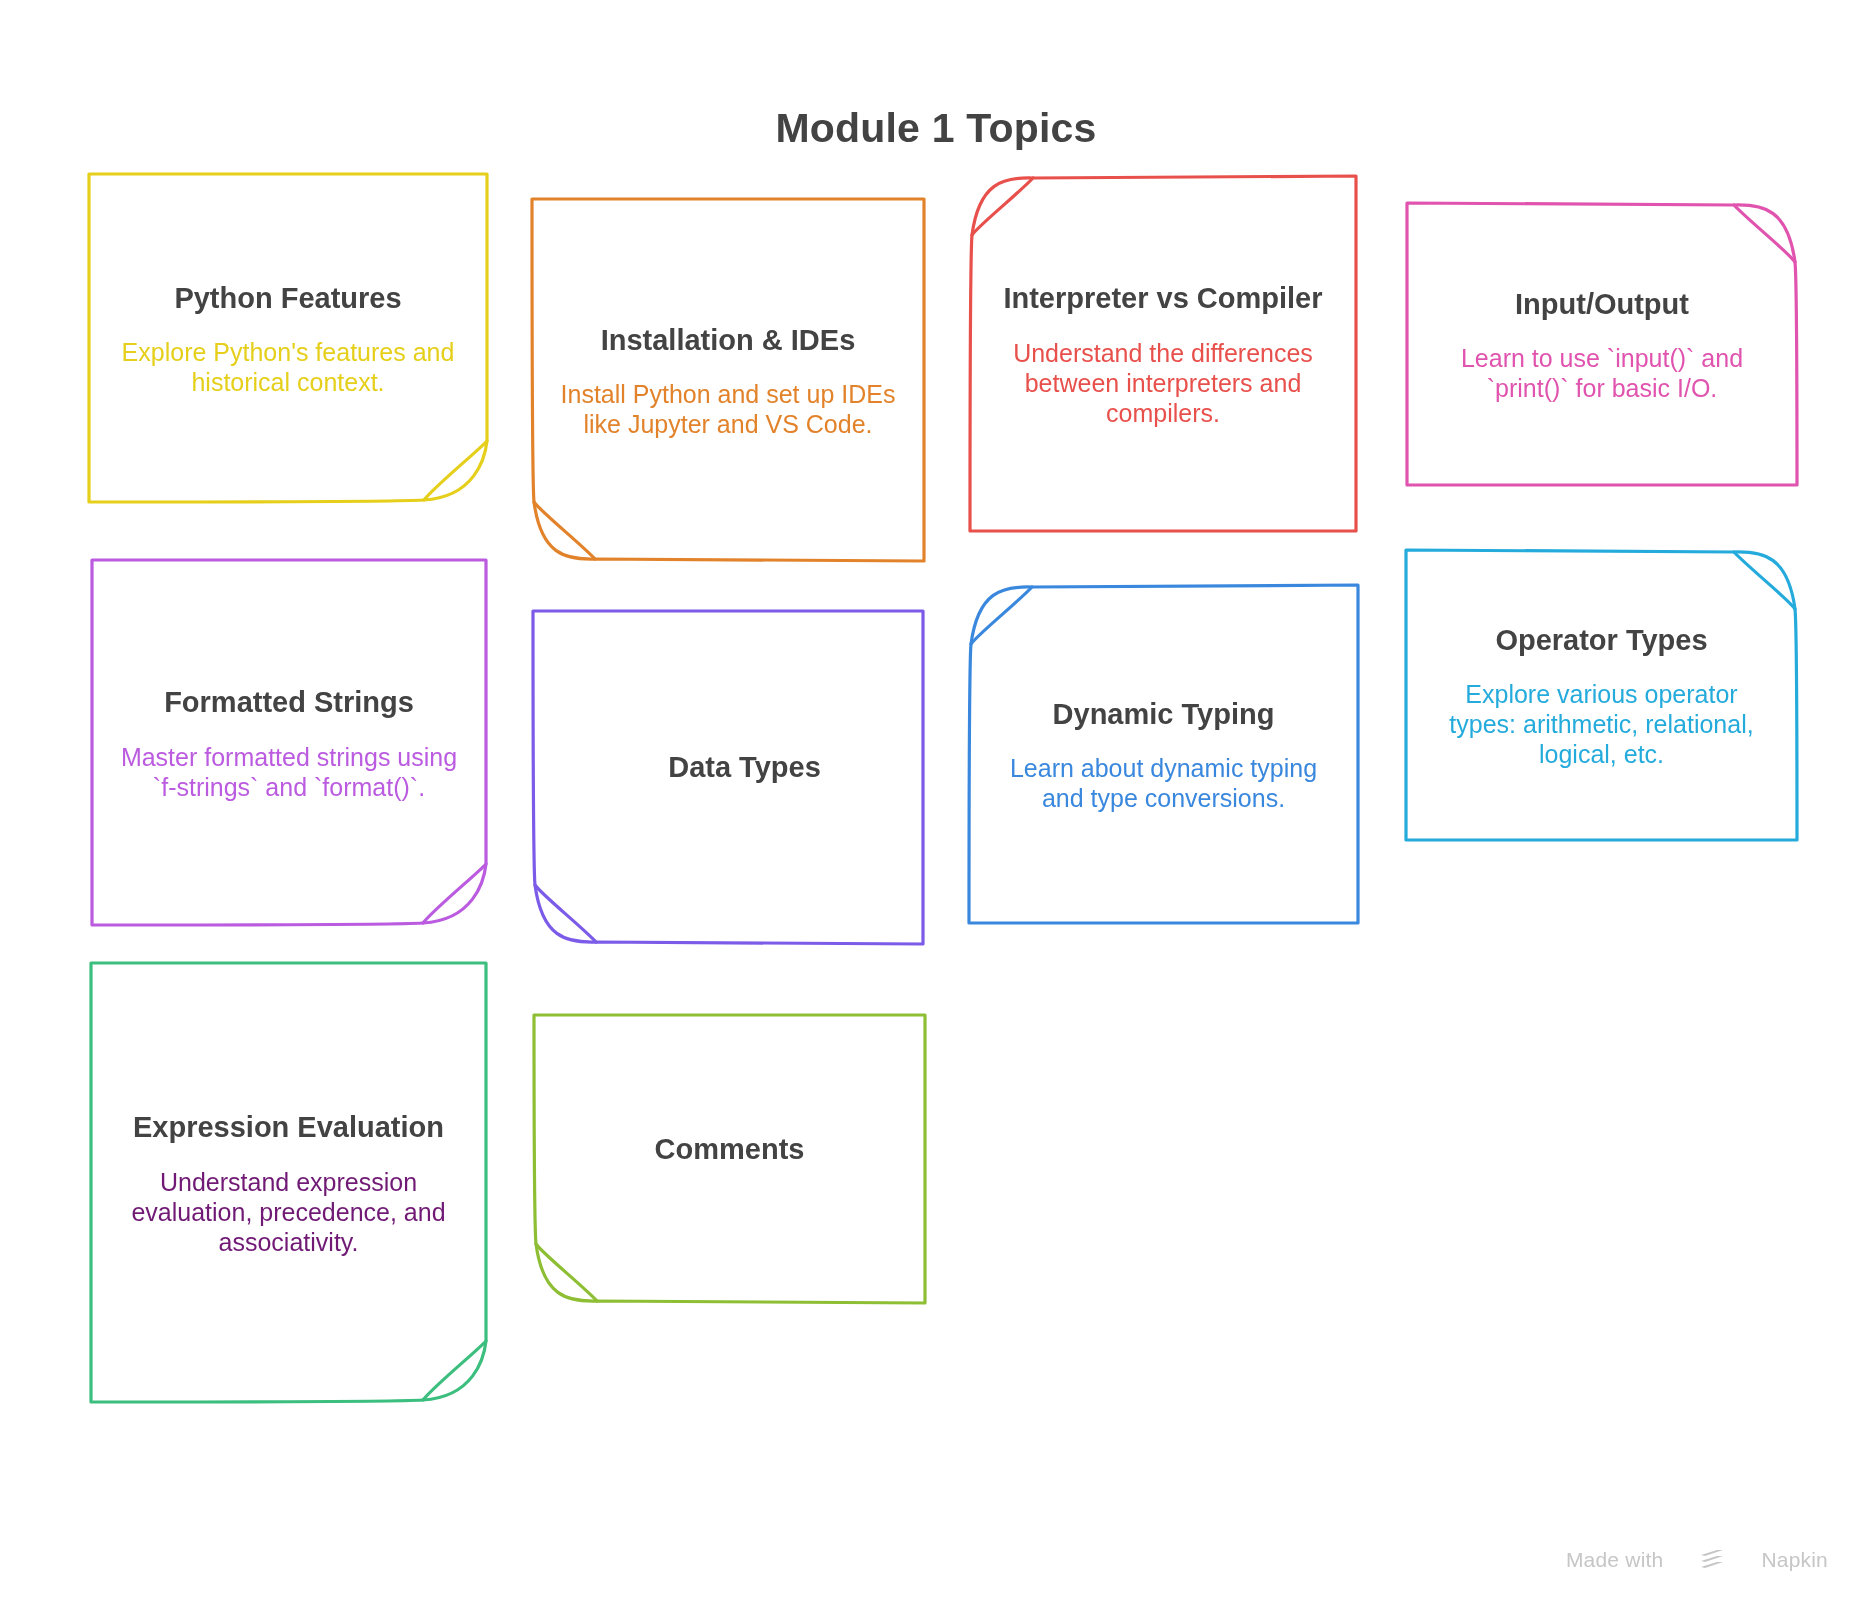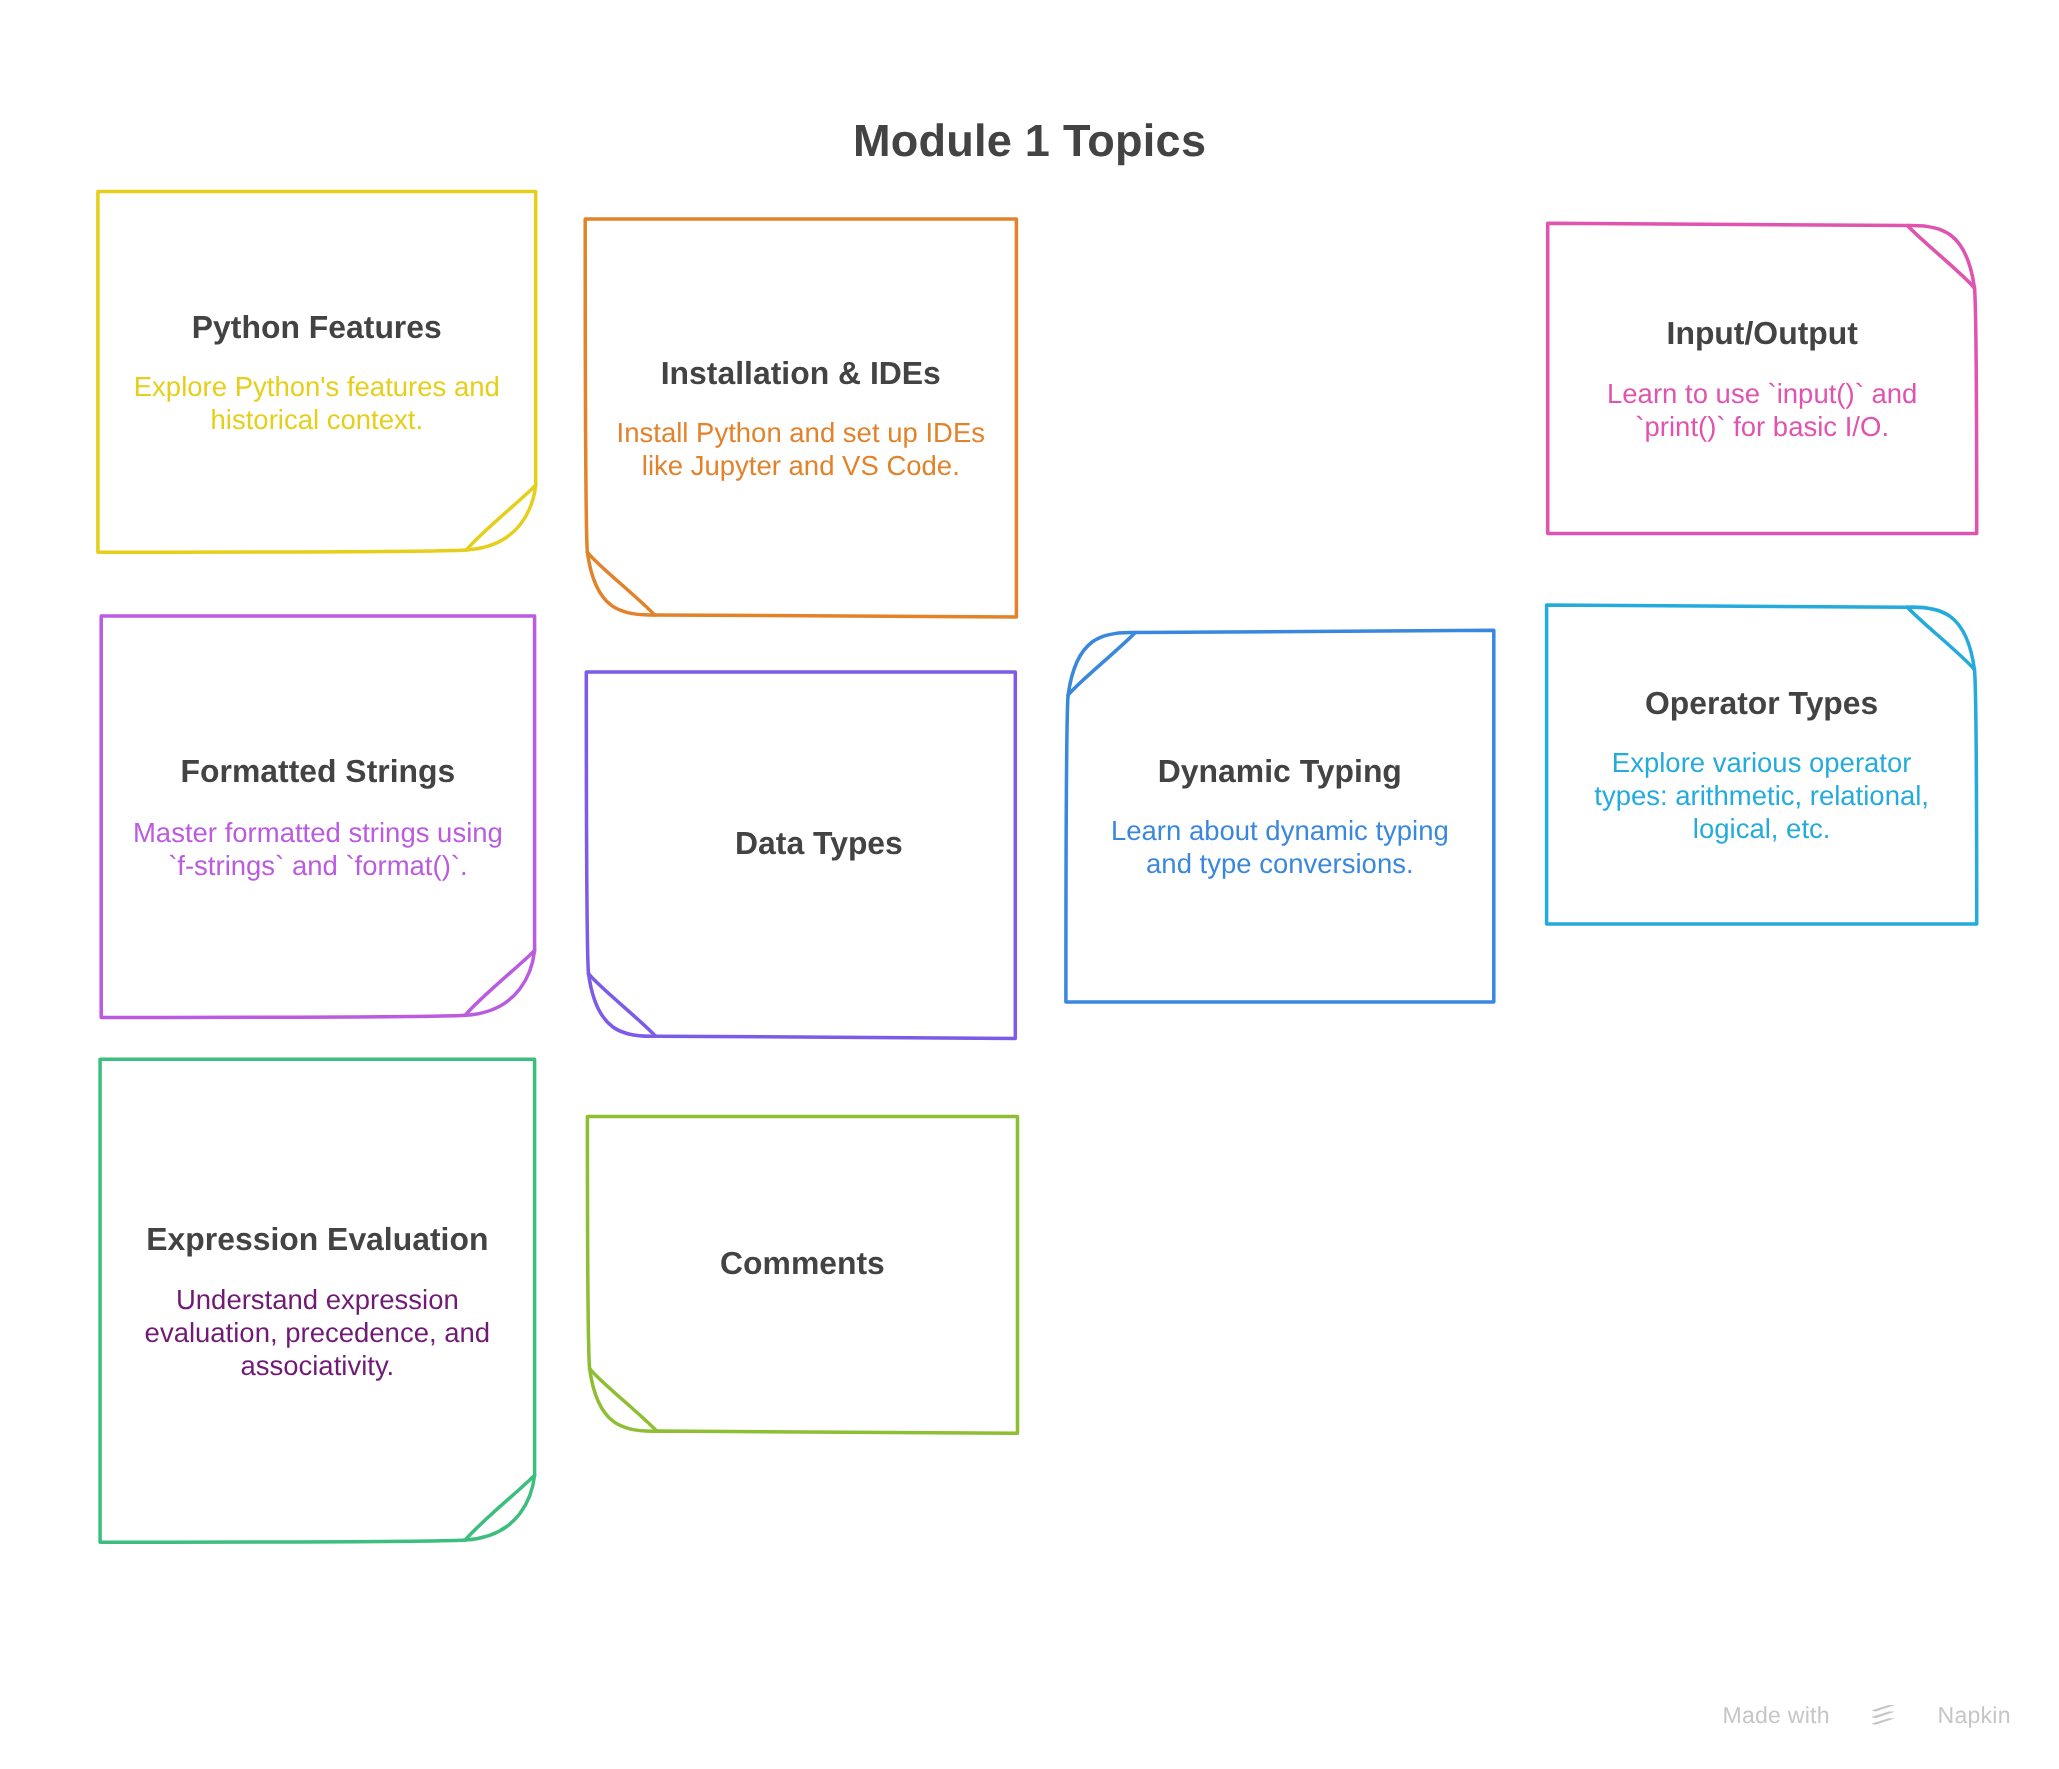--- a/index.html
+++ b/index.html
@@ -117,20 +117,32 @@
         <path d="M1,1 L393,1 L393,363 L64,361
                 C34,362 10,356 3,304
                 C1,284 1,60 1,1 Z" fill="none" stroke="#E2832B" stroke-width="3.2" stroke-linejoin="round" stroke-linecap="round"></path>
         <path d="M64,361 C50,346 10,314 3,304" fill="none" stroke="#E2832B" stroke-width="3.2" stroke-linejoin="round" stroke-linecap="round"></path>
       </svg>
       <div class="card-body">
         <div class="card-title">Installation &amp; IDEs</div>
         <div class="card-desc" style="color: rgb(226, 131, 43);">Install Python and set up IDEs like Jupyter and VS Code.</div>
       </div>
     </div>
+    <div class="card" style="left: 969px; top: 23px; width: 388px; height: 357px;">
+      <svg class="card-svg" viewBox="0 0 388 357" preserveAspectRatio="none">
+        <path d="M64,3 C34,2 10,8 3,60
+                C1,80 1,297 1,356
+                L387,356 L387,1 Z" fill="none" stroke="#E8504C" stroke-width="3.2" stroke-linejoin="round" stroke-linecap="round"></path>
+        <path d="M64,3 C50,18 10,50 3,60" fill="none" stroke="#E8504C" stroke-width="3.2" stroke-linejoin="round" stroke-linecap="round"></path>
+      </svg>
+      <div class="card-body">
+        <div class="card-title">Interpreter vs Compiler</div>
+        <div class="card-desc" style="color: rgb(232, 80, 76);">Understand the differences between interpreters and compilers.</div>
+      </div>
+    </div>
     <div class="card" style="left: 1406px; top: 50px; width: 392px; height: 284px;">
       <svg class="card-svg" viewBox="0 0 392 284" preserveAspectRatio="none">
         <path d="M1,1 L328,3 C358,2 382,8 389,60
               C391,80 391,224 391,283
               L1,283 Z" fill="none" stroke="#E053AE" stroke-width="3.2" stroke-linejoin="round" stroke-linecap="round"></path>
         <path d="M328,3 C342,18 382,50 389,60" fill="none" stroke="#E053AE" stroke-width="3.2" stroke-linejoin="round" stroke-linecap="round"></path>
       </svg>
       <div class="card-body">
         <div class="card-title">Input/Output</div>
         <div class="card-desc" style="color: rgb(224, 83, 174);">Learn to use `input()` and `print()` for basic I/O.</div>
@@ -152,21 +164,21 @@
       <svg class="card-svg" viewBox="0 0 392 335" preserveAspectRatio="none">
         <path d="M1,1 L391,1 L391,334 L64,332
                 C34,333 10,327 3,275
                 C1,255 1,60 1,1 Z" fill="none" stroke="#7B5BE8" stroke-width="3.2" stroke-linejoin="round" stroke-linecap="round"></path>
         <path d="M64,332 C50,317 10,285 3,275" fill="none" stroke="#7B5BE8" stroke-width="3.2" stroke-linejoin="round" stroke-linecap="round"></path>
       </svg>
       <div class="card-body">
         <div class="card-title">Data Types</div>
       </div>
     </div>
-    <div class="card" style="left: 968px; top: 420px; width: 391px; height: 340px;">
+    <div class="card" style="left: 968px; top: 432px; width: 391px; height: 340px;">
       <svg class="card-svg" viewBox="0 0 391 340" preserveAspectRatio="none">
         <path d="M64,3 C34,2 10,8 3,60
                 C1,80 1,280 1,339
                 L390,339 L390,1 Z" fill="none" stroke="#3A88DE" stroke-width="3.2" stroke-linejoin="round" stroke-linecap="round"></path>
         <path d="M64,3 C50,18 10,50 3,60" fill="none" stroke="#3A88DE" stroke-width="3.2" stroke-linejoin="round" stroke-linecap="round"></path>
       </svg>
       <div class="card-body">
         <div class="card-title">Dynamic Typing</div>
         <div class="card-desc" style="color: rgb(58, 136, 222);">Learn about dynamic typing and type conversions.</div>
       </div>

